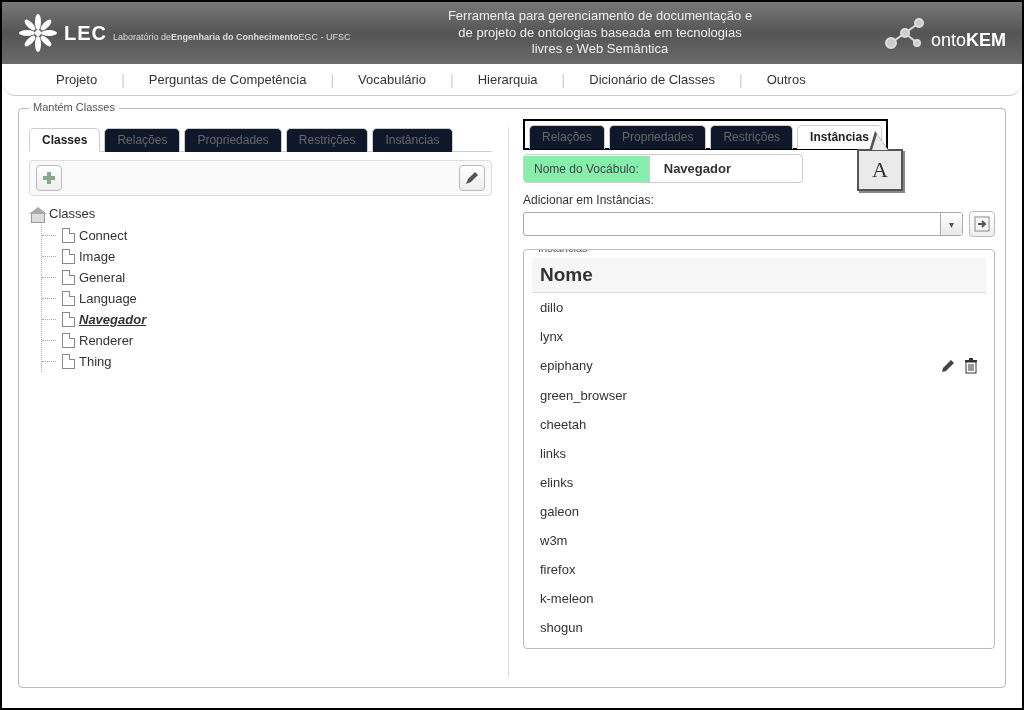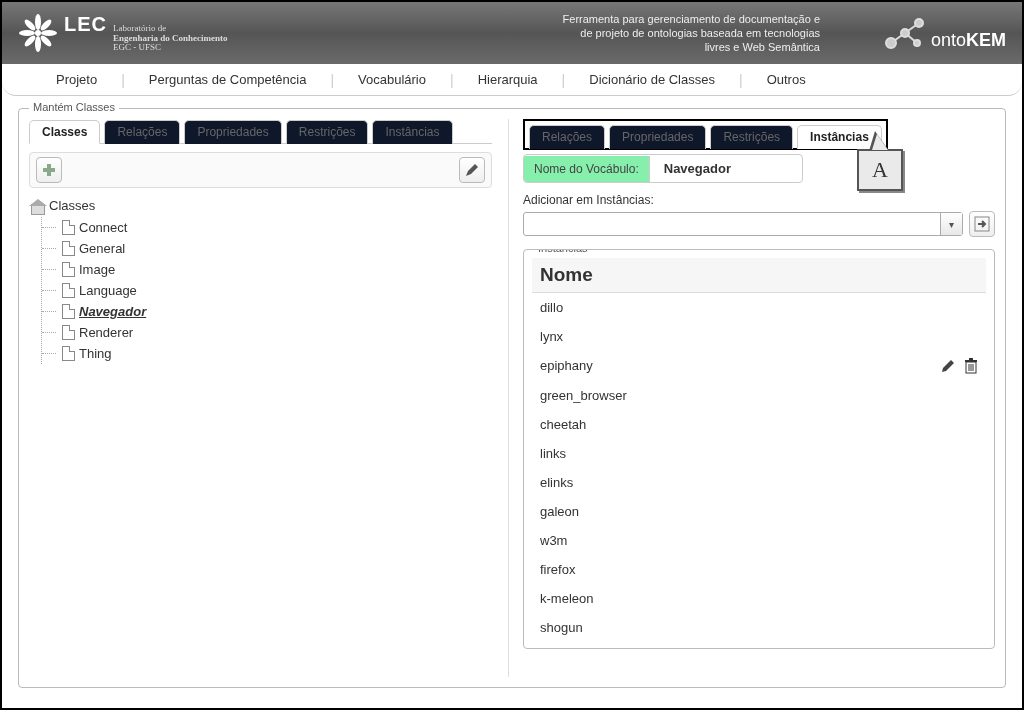--- a/index.html
+++ b/index.html
@@ -6,35 +6,35 @@
 body { font-family: Verdana, Arial, sans-serif; font-size: 12px; background: #fff; color: #333; }
 
 .outer-wrap { border: 2px solid #000; width: 1024px; height: 710px; overflow: hidden; }
 
 .header { background: linear-gradient(to bottom, #777 0%, #555 50%, #6a6a6a 100%); color: #fff; height: 62px; display: flex; align-items: center; padding: 0 16px; position: relative; }
 .logo-left { display: flex; align-items: center; gap: 6px; }
 .logo-flower { width: 40px; height: 40px; position: relative; }
 .logo-text { display: flex; flex-direction: column; line-height: 1.1; }
 .logo-text .lec { font-size: 20px; font-weight: bold; letter-spacing: 1px; }
 .logo-text .sub { font-size: 9px; color: #ddd; }
-.header-center { position: absolute; left: 50%; transform: translateX(-30%); text-align: right; font-size: 11px; color: #eee; width: 440px; line-height: 1.3; }
+.header-center { position: absolute; left: 50%; transform: translateX(-30%); text-align: center; font-size: 13px; color: #eee; width: 440px; line-height: 1.3; }
 .logo-right { margin-left: auto; display: flex; align-items: flex-end; gap: 6px; }
 .logo-right .brand { font-size: 18px; font-weight: bold; }
 .logo-right .brand span { font-weight: normal; }
 
 .main-menu { background: #fff; border-bottom: 1px solid #ccc; height: 32px; display: flex; align-items: center; padding: 0 30px; gap: 0; border-radius: 14px; }
 .main-menu .mi { padding: 0 24px; font-size: 13px; color: #333; cursor: pointer; position: relative; }
 .main-menu .sep { color: #ccc; font-size: 14px; }
 
 .content { padding: 12px 16px; }
 .fieldset { border: 1px solid #bbb; border-radius: 4px; padding: 10px 10px 10px 10px; position: relative; height: 580px; }
 .fieldset > .legend { position: absolute; top: -8px; left: 10px; background: #fff; padding: 0 4px; font-size: 11px; color: #555; }
 
 .split { display: flex; gap: 8px; height: 100%; }
-.left-panel { flex: 0 0 480px; border-right: 1px solid #ddd; padding-right: 16px; }
+.left-panel { flex: 0 0 480px; border-right: 1px solid #ddd; padding-right: 16px; margin-top: 8px; }
 .right-panel { flex: 1; padding-left: 6px; position: relative; }
 
 .tabs { display: flex; gap: 4px; border-bottom: 1px solid #ccc; margin-bottom: 8px; }
 .tab { background: #0f172a; border: 1px solid #ccc; border-bottom: none; border-radius: 5px 5px 0 0; padding: 4px 12px; font-size: 12px; color: #666; cursor: pointer; position: relative; top: 1px; }
 .tab.active { background: #fff; color: #222; font-weight: bold; border-bottom: 1px solid #fff; }
 
 .right-tabs-wrap { border: 2px solid #000; padding: 3px 4px 0 4px; display: inline-block; margin-bottom: 4px; }
 .right-tabs-wrap .tabs { border-bottom: none; margin-bottom: 0; }
 
 .toolbar { display: flex; justify-content: space-between; align-items: center; border: 1px solid #ddd; border-radius: 4px; padding: 4px 6px; margin-bottom: 10px; background: #fafafa; }
@@ -97,21 +97,21 @@
             <ellipse cx="12" cy="12" rx="3" ry="7" transform="rotate(-45 12 12)"></ellipse>
             <ellipse cx="28" cy="28" rx="3" ry="7" transform="rotate(-45 28 28)"></ellipse>
             <ellipse cx="28" cy="12" rx="3" ry="7" transform="rotate(45 28 12)"></ellipse>
             <ellipse cx="12" cy="28" rx="3" ry="7" transform="rotate(45 12 28)"></ellipse>
           </g>
         </svg>
       </div>
       <div class="logo-text">
         <div style="display:flex; align-items:baseline; gap:6px;">
           <span class="lec">LEC</span>
-          <div style="display:flex; flex-direction:column;font-family:Liberation Serif, serif;">
+          <div style="display:flex; flex-direction:row;">
             <span class="sub">Laboratório de</span>
             <span class="sub" style="font-weight:bold;">Engenharia do Conhecimento</span>
             <span class="sub">EGC - UFSC</span>
           </div>
         </div>
       </div>
     </div>
     <div class="header-center">
       <div>Ferramenta para gerenciamento de documentação e</div>
       <div>de projeto de ontologias baseada em tecnologias</div>
@@ -182,25 +182,25 @@
               <span class="home-icon"></span>
               <span>Classes</span>
             </div>
             <div class="tree-children" id="tree-children">
                 <div class="tree-item">
                   <span class="file-icon"></span>
                   <span class="lbl">Connect</span>
                 </div>
                 <div class="tree-item">
                   <span class="file-icon"></span>
+                  <span class="lbl">Image</span>
+                </div>
+                <div class="tree-item">
+                  <span class="file-icon"></span>
                   <span class="lbl">General</span>
-                </div>
-                <div class="tree-item">
-                  <span class="file-icon"></span>
-                  <span class="lbl">Image</span>
                 </div>
                 <div class="tree-item">
                   <span class="file-icon"></span>
                   <span class="lbl">Language</span>
                 </div>
                 <div class="tree-item selected">
                   <span class="file-icon"></span>
                   <span class="lbl">Navegador</span>
                 </div>
                 <div class="tree-item">

